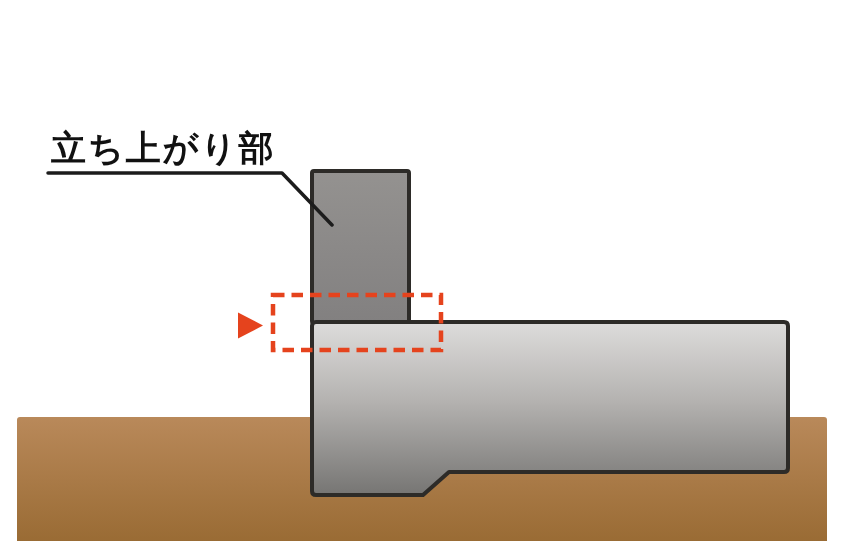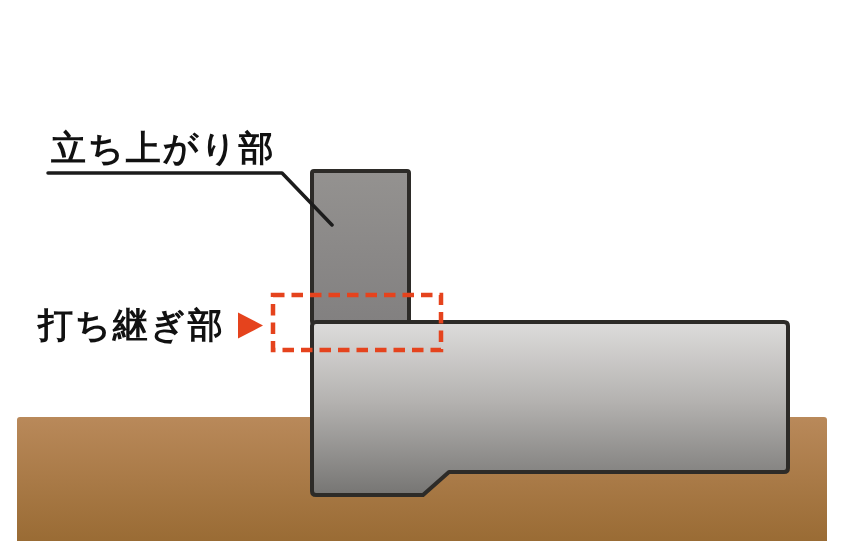--- a/index.html
+++ b/index.html
@@ -73,15 +73,14 @@
 
     <polyline points="48,149 282,149 332,201" fill="none" stroke-width="3.5" stroke-linecap="round" stroke-linejoin="round" stroke="#1c1c1c"></polyline>
 
     <rect x="273" y="271" width="168" height="55" fill="none" stroke-width="4.5" stroke-dasharray="11.5 7" stroke="#e5431d"></rect>
 
     <polygon points="238,288.5 263,301.5 238,314.5" fill="#e5431d"></polygon>
   </svg>
 
   <div class="label label-riser">立ち上がり部</div>
 
-  <div class="label label-joint">打ち継ぎ部</div>
 
 </div>
 
 </body></html>

